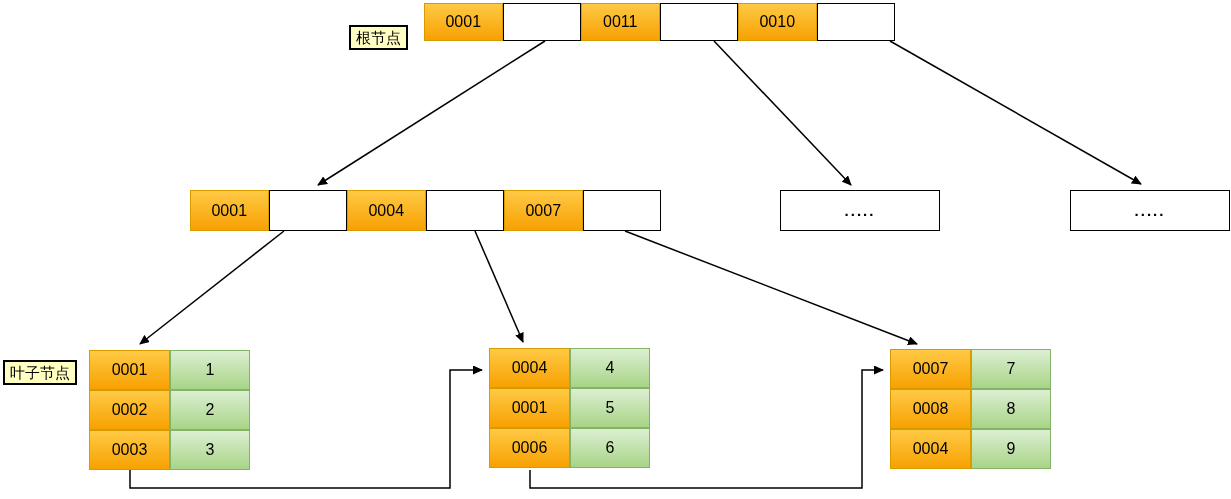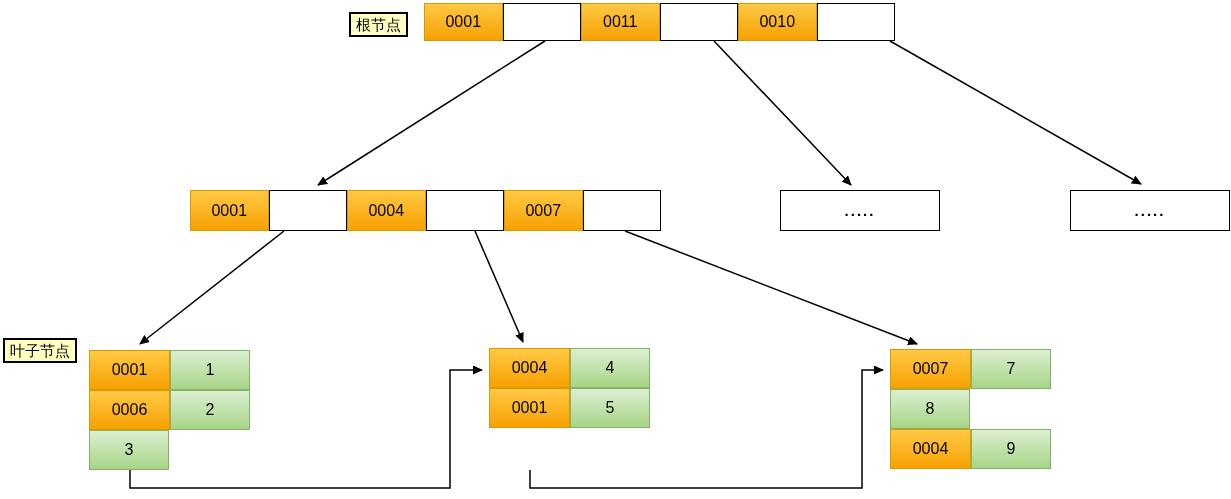--- a/index.html
+++ b/index.html
@@ -46,22 +46,22 @@
     border:1px solid var(--value-border);
   }
   #leaf-node-1{left:89px;top:350px;}
   #leaf-node-2{left:489px;top:348px;}
   #leaf-node-3{left:890px;top:349px;}
   
   .tag{
     position:absolute;background:var(--label-bg);border:2px solid #000;
     font-size:15px;padding:1px 5px;line-height:19px;white-space:nowrap;
   }
-  #root-label{left:349px;top:12px;}
-  #leaf-label{left:3px;top:338px;}
+  #root-label{left:349px;top:25px;}
+  #leaf-label{left:3px;top:360px;}
   
   svg.wires{position:absolute;left:0;top:0;pointer-events:none;}
   svg.wires line,svg.wires polyline{stroke:#000;stroke-width:1.5;fill:none;}
 </style>
 </head>
 <body>
 
 <div class="canvas">
 
   <div class="tag" id="root-label">根节点</div>
@@ -87,45 +87,51 @@
 
   <div class="ellipsis-box" id="ellipsis-node-1">.....</div>
   <div class="ellipsis-box" id="ellipsis-node-2">.....</div>
 
   <div class="leaf" id="leaf-node-1">
     <div class="row">
       <div class="kcell">0001</div>
       <div class="vcell">1</div>
     </div>
     <div class="row">
-      <div class="kcell">0006</div>
+      <div class="kcell">0002</div>
       <div class="vcell">2</div>
     </div>
     <div class="row">
+      <div class="kcell">0003</div>
       <div class="vcell">3</div>
     </div>
   </div>
 
   <div class="leaf" id="leaf-node-2">
     <div class="row">
       <div class="kcell">0004</div>
       <div class="vcell">4</div>
     </div>
     <div class="row">
       <div class="kcell">0001</div>
       <div class="vcell">5</div>
     </div>
+    <div class="row">
+      <div class="kcell">0006</div>
+      <div class="vcell">6</div>
+    </div>
   </div>
 
   <div class="leaf" id="leaf-node-3">
     <div class="row">
       <div class="kcell">0007</div>
       <div class="vcell">7</div>
     </div>
     <div class="row">
+      <div class="kcell">0008</div>
       <div class="vcell">8</div>
     </div>
     <div class="row">
       <div class="kcell">0004</div>
       <div class="vcell">9</div>
     </div>
   </div>
 
   <svg class="wires" width="1231" height="499" viewBox="0 0 1231 499">
     <defs>

